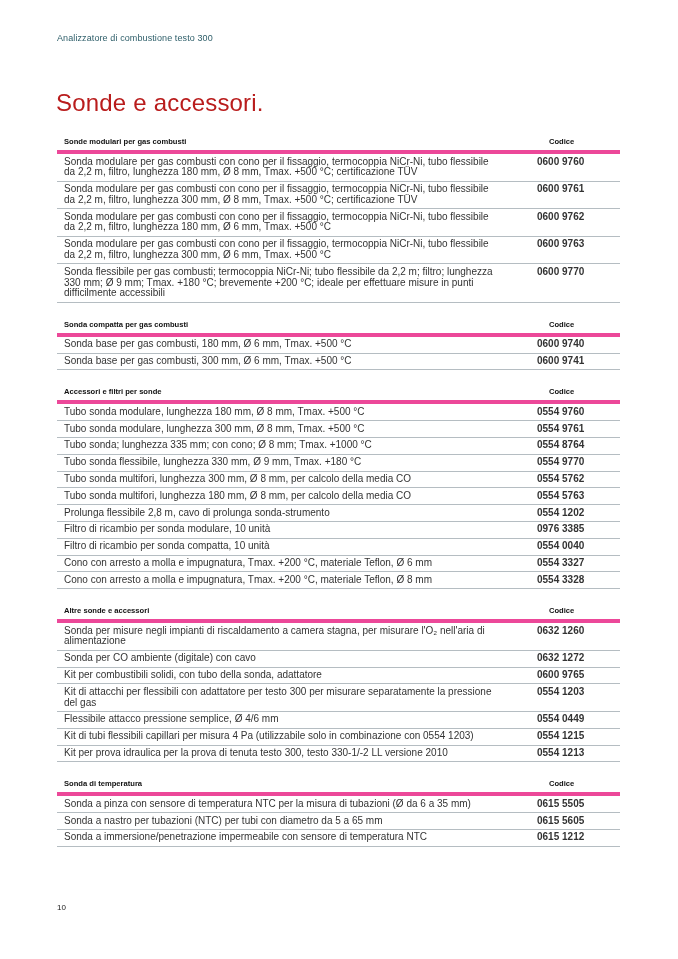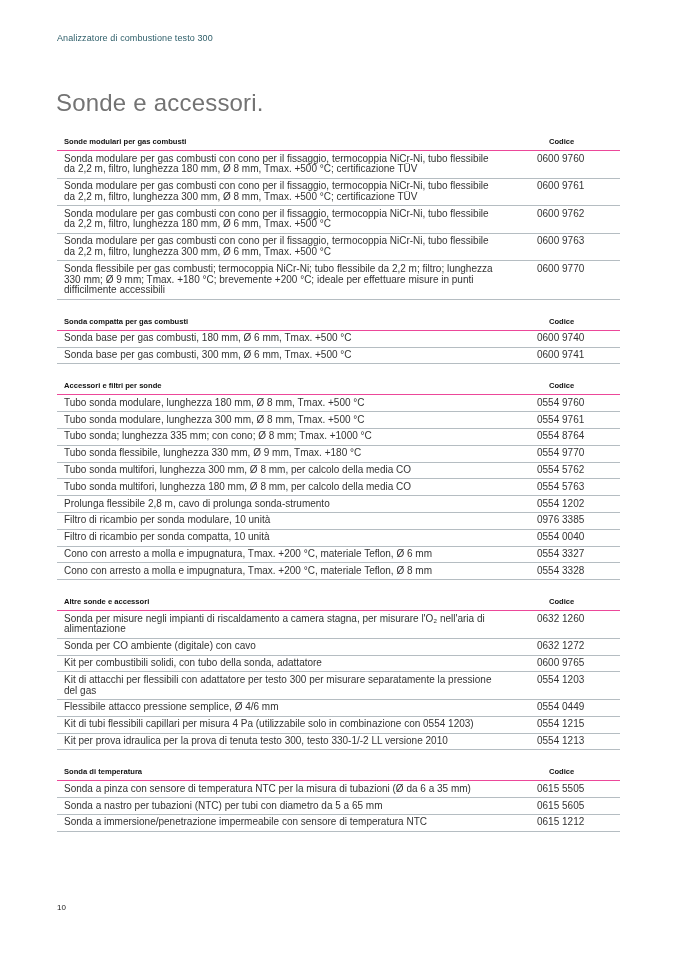--- a/index.html
+++ b/index.html
@@ -6,34 +6,34 @@
   body {
     width: 678px; height: 959px; position: relative; overflow: hidden;
     font-family: "Liberation Sans", sans-serif; color: #222;
   }
   .running-head {
     position: absolute; left: 57px; top: 33px;
     font-size: 9px; color: #2f5f6a; letter-spacing: 0.1px;
   }
   .page-title {
     position: absolute; left: 56px; top: 89px; margin: 0;
-    font-size: 24px; font-weight: normal; color: #737373; letter-spacing: 0.2px;
+    font-size: 24px; font-weight: normal; color: #b91c1c; letter-spacing: 0.2px;
   }
   .tables { position: absolute; left: 57px; top: 134px; width: 563px; }
   table { width: 100%; border-collapse: collapse; margin-bottom: 14px; }
   th {
     font-size: 7.6px; font-weight: bold; color: #111; text-align: left;
-    padding: 3px 8px 4px 7px; border-bottom: 1px solid #ec4899; height: 9px;
+    padding: 3px 8px 4px 7px; border-bottom: 4px solid #ec4899; height: 9px;
   }
   th.code-h { text-align: left; width: 63px; padding-left: 12px; }
   td {
     font-size: 10px; color: #333; vertical-align: top; line-height: 10.8px;
     padding: 2.5px 8px 2.5px 7px; border-bottom: 1px solid #b5bdc2;
   }
-  td.code { width: 63px; padding-left: 0; color: #333; }
+  td.code { width: 63px; padding-left: 0; color: #333; font-weight: bold; }
   td.desc { padding-right: 40px; }
   .page-number {
     position: absolute; left: 57px; top: 903px; font-size: 8px; color: #222;
   }
 </style>
 </head>
 <body>
 
 <div class="running-head">Analizzatore di combustione testo 300</div>
 <h1 class="page-title">Sonde e accessori.</h1>

